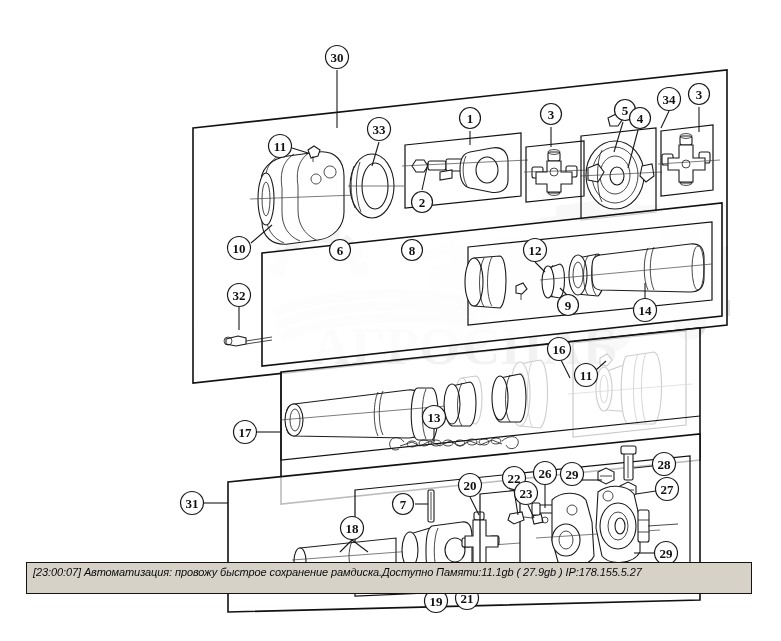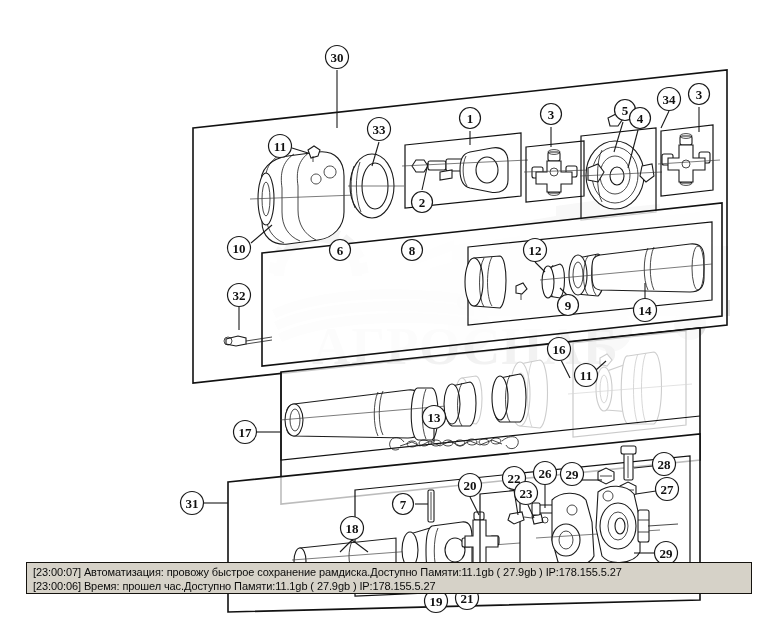--- a/index.html
+++ b/index.html
@@ -15,21 +15,21 @@
   .part-l{fill:none;stroke:#1b1b1b;stroke-width:0.8;}
   .axis{stroke:#444;stroke-width:0.7;stroke-dasharray:none;fill:none;}
   .wm{fill:#c9c9c9;}
   .wm-soft{fill:#dcdcdc;}
   .wm-text{font-family:"Liberation Serif",serif;font-weight:bold;fill:#b9b9b9;}
   #statusbar{
     position:absolute;left:26px;top:562px;width:726px;height:32px;
     background:#d6d2c8;border:1px solid #15130f;
     box-sizing:border-box;padding:2px 6px 0 6px;
     font-family:"Liberation Sans",sans-serif;font-size:11px;color:#0b0b0b;
-    line-height:14px;letter-spacing:-0.1px;white-space:nowrap;overflow:hidden;
+    line-height:14px;letter-spacing:-0.1px;white-space:nowrap;overflow:hidden;font-style:italic;
   }
   #statusbar div{white-space:nowrap;}
 </style>
 </head>
 <body>
 
 <div id="root">
 
   <svg id="diagram" width="781" height="641" viewBox="0 0 781 641">
 
@@ -526,16 +526,15 @@
         </g>
         <g>
           <circle cx="467" cy="598" r="11.5" class="callout-circle"></circle>
           <text x="467" y="598.5" class="callout-text">21</text>
         </g>
       </g>
   </svg>
 
   <div id="statusbar">
     <div>[23:00:07]  Автоматизация: провожу быстрое сохранение рамдиска.Доступно Памяти:11.1gb  ( 27.9gb ) IP:178.155.5.27</div>
-    <div>[23:00:06]  Время: прошел час.Доступно Памяти:11.1gb  ( 27.9gb ) IP:178.155.5.27</div>
   </div>
 
 </div>
 
 </body></html>

